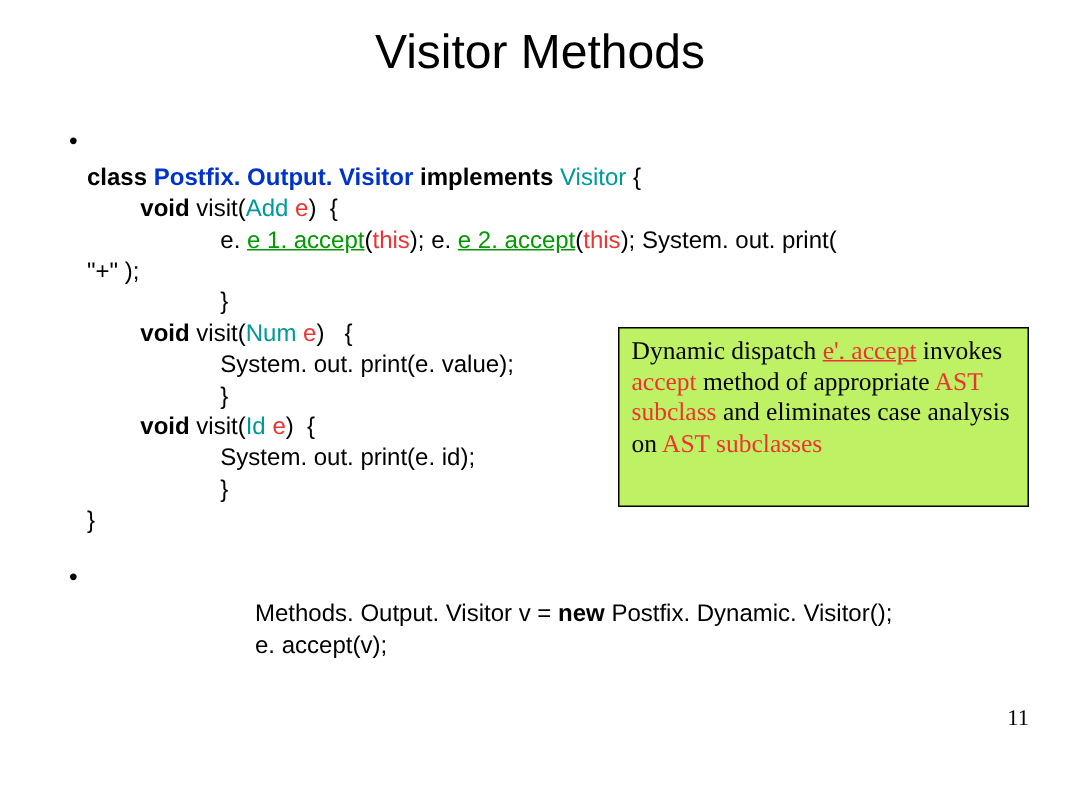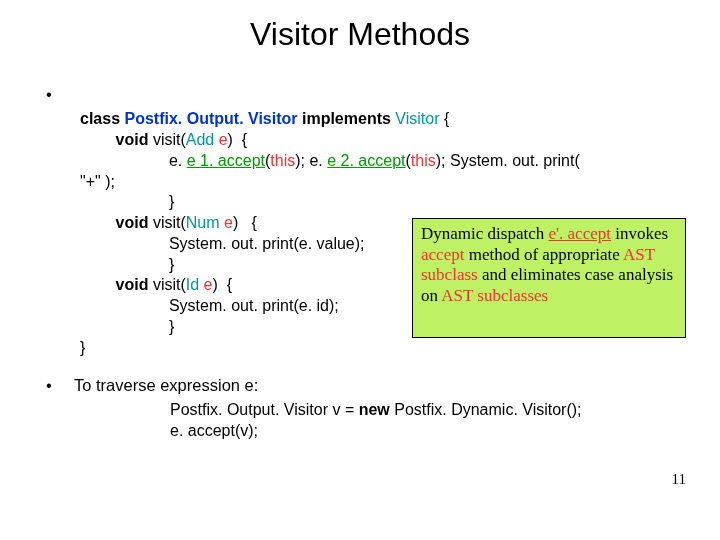--- a/index.html
+++ b/index.html
@@ -40,21 +40,21 @@
     display: flex;
     margin: 6px 0 4px 0;
   }
   .bullet .dot {
     width: 28px;
     flex: 0 0 28px;
     text-align: left;
     padding-left: 6px;
   }
   .code {
-    margin-left: 40px;
+    margin-left: 18px;
     font-family: Verdana, Geneva, sans-serif;
     white-space: pre;
     font-size: 16px;
     line-height: 1.30;
   }
   .kw-blue { color: #0033cc; font-weight: bold; }
   .kw-teal { color: #009999; }
   .kw-red  { color: #ef3232; }
   .kw-green{ color: #009900; text-decoration: underline; }
   .bold    { font-weight: bold; }
@@ -109,24 +109,23 @@
 <span>                    }</span>
 <span class="bold">        void </span><span>visit(</span><span class="kw-teal">Id</span><span class="kw-red"> e</span><span>)  {</span>
 <span>                    System. out. print(e. id);</span>
 <span>                    }</span>
 <span>}</span></div>
 
     <div style="height:10px"></div>
 
     <div class="bullet">
       <div class="dot">•</div>
-      <div>To traverse expression e:</div>
     </div>
 
-    <div class="code" style="margin-left:130px"><span>Postfix. Output. Visitor v = </span><span class="bold">new</span><span> Postfix. Dynamic. Visitor();</span>
+    <div class="code" style="margin-left:130px"><span>Methods. Output. Visitor v = </span><span class="bold">new</span><span> Postfix. Dynamic. Visitor();</span>
 <span>e. accept(v);</span></div>
 
   </div>
 
   <div class="callout">
     <span>Dynamic dispatch </span><span class="red-u">e'. accept</span><span> invokes </span><span class="red">accept</span><span> method of appropriate </span><span class="red">AST subclass</span><span> and eliminates case analysis on </span><span class="red">AST subclasses</span>
   </div>
 
   <div class="pagenum">11</div>
 

